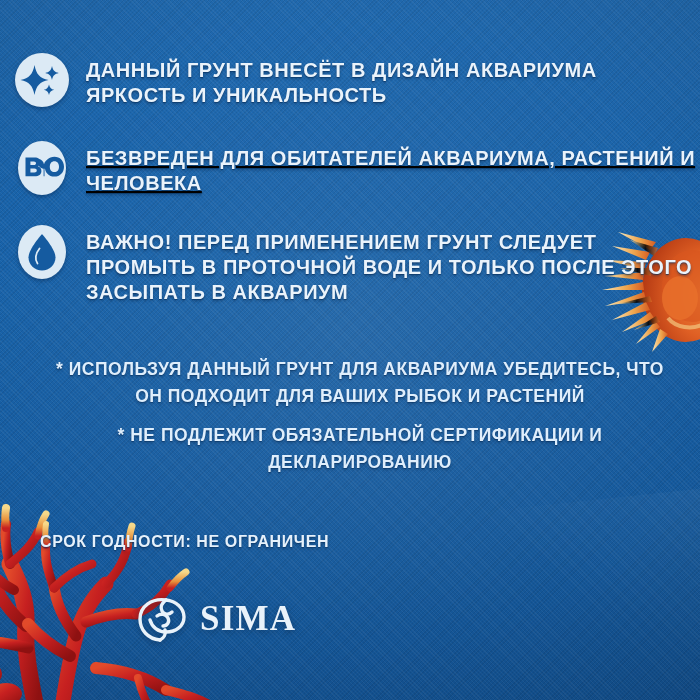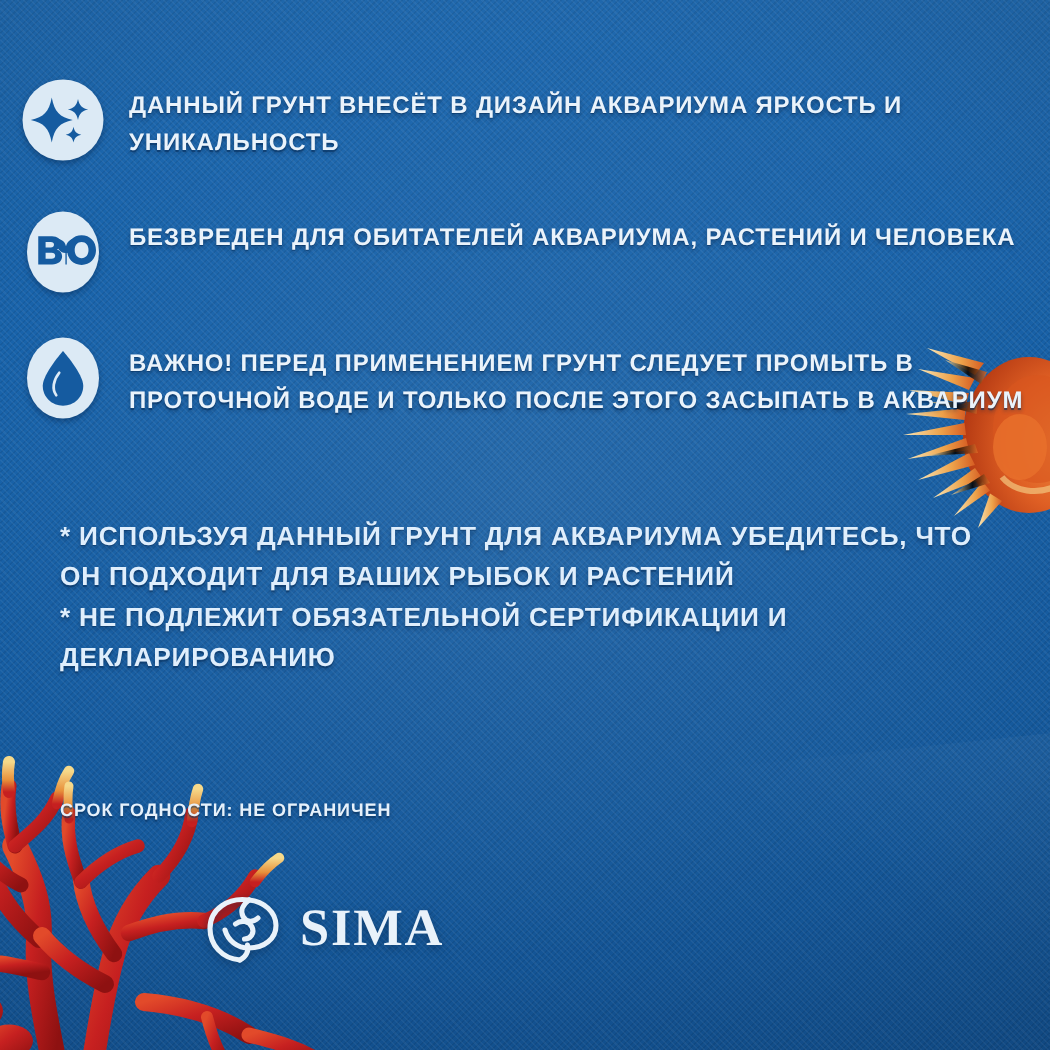--- a/index.html
+++ b/index.html
@@ -89,61 +89,61 @@
     width: 56px;
     height: 56px;
     margin-right: 16px;
     filter: drop-shadow(0 2px 2px rgba(0,30,70,0.45));
   }
   .feature-icon svg { display: block; width: 100%; height: 100%; }
 
   .feature-text {
     color: #eaf3fb;
     font-weight: bold;
-    font-size: 16px;
+    font-size: 20px;
     line-height: 25px;
     letter-spacing: 0.55px;
     text-transform: uppercase;
     max-width: 610px;
     padding-top: 6px;
     text-shadow:
       0 1px 0 rgba(8,48,92,0.55),
       0 2px 3px rgba(6,36,72,0.45);
   }
 
   #feature-row-1 { top: 52px; }
-  #feature-row-2 { top: 140px; }
+  #feature-row-2 { top: 140px; text-decoration: underline; }
   #feature-row-3 { top: 224px; }
 
   
   .fineprint {
     position: absolute;
     left: 40px;
     top: 344px;
     width: 640px;
     color: #dfeefc;
     font-weight: bold;
     font-size: 17.5px;
     line-height: 27px;
     letter-spacing: 0.5px;
     text-transform: uppercase;
     text-shadow:
       0 1px 0 rgba(8,48,92,0.5),
       0 2px 3px rgba(6,36,72,0.40);
   }
-  .fineprint p { margin: 0; }
+  .fineprint p { margin: 12px; text-align: center; }
   .fineprint .note + .note { margin-top: 0px; }
 
   .shelf-life {
     position: absolute;
     left: 40px;
     top: 533px;
     color: #e6f1fb;
     font-weight: bold;
-    font-size: 12px;
+    font-size: 16px;
     letter-spacing: 0.6px;
     text-transform: uppercase;
     text-shadow:
       0 1px 0 rgba(8,48,92,0.5),
       0 2px 3px rgba(6,36,72,0.40);
   }
 
   
   #brand-logo {
     position: absolute;

